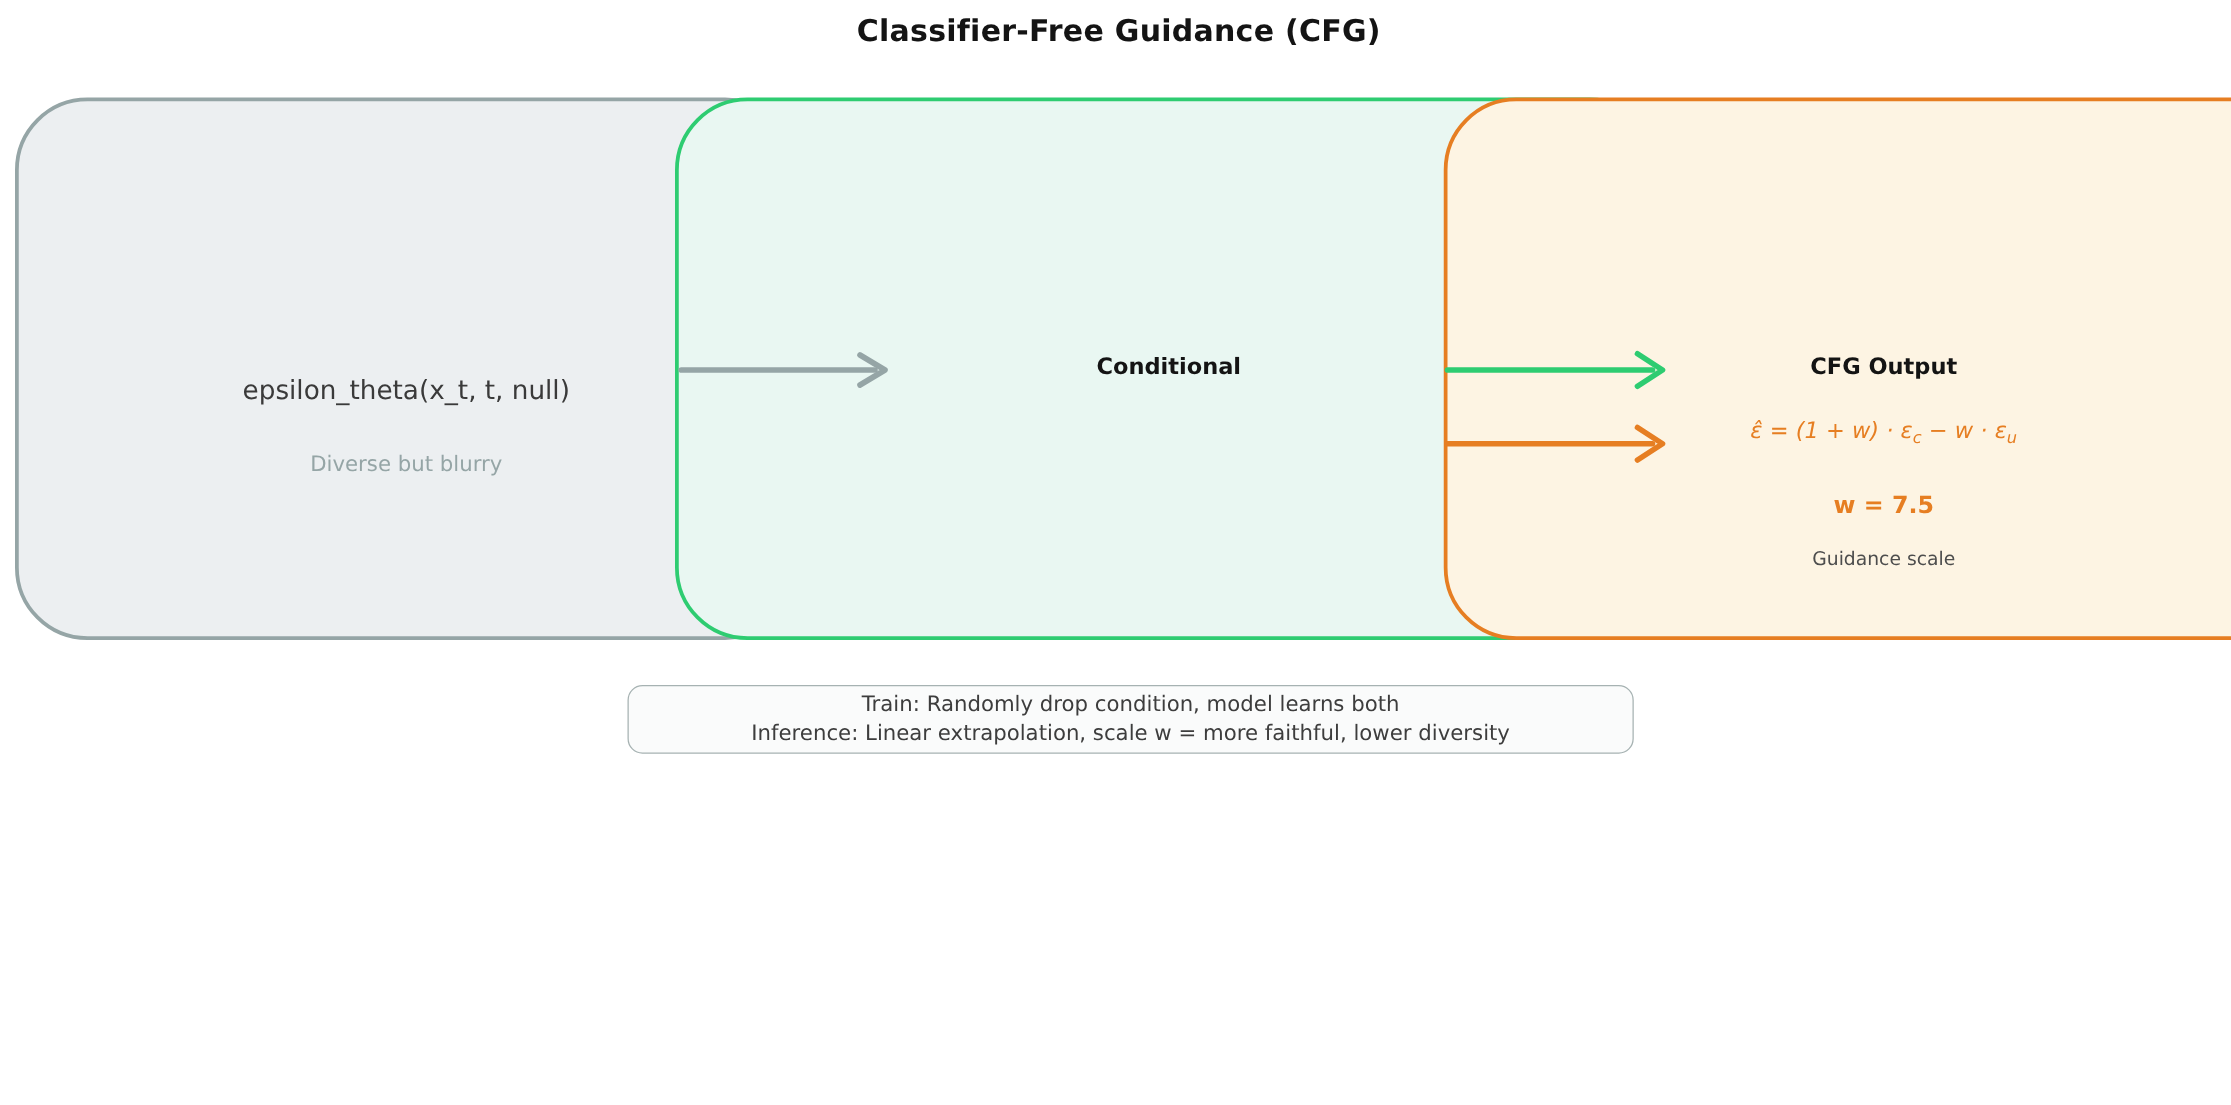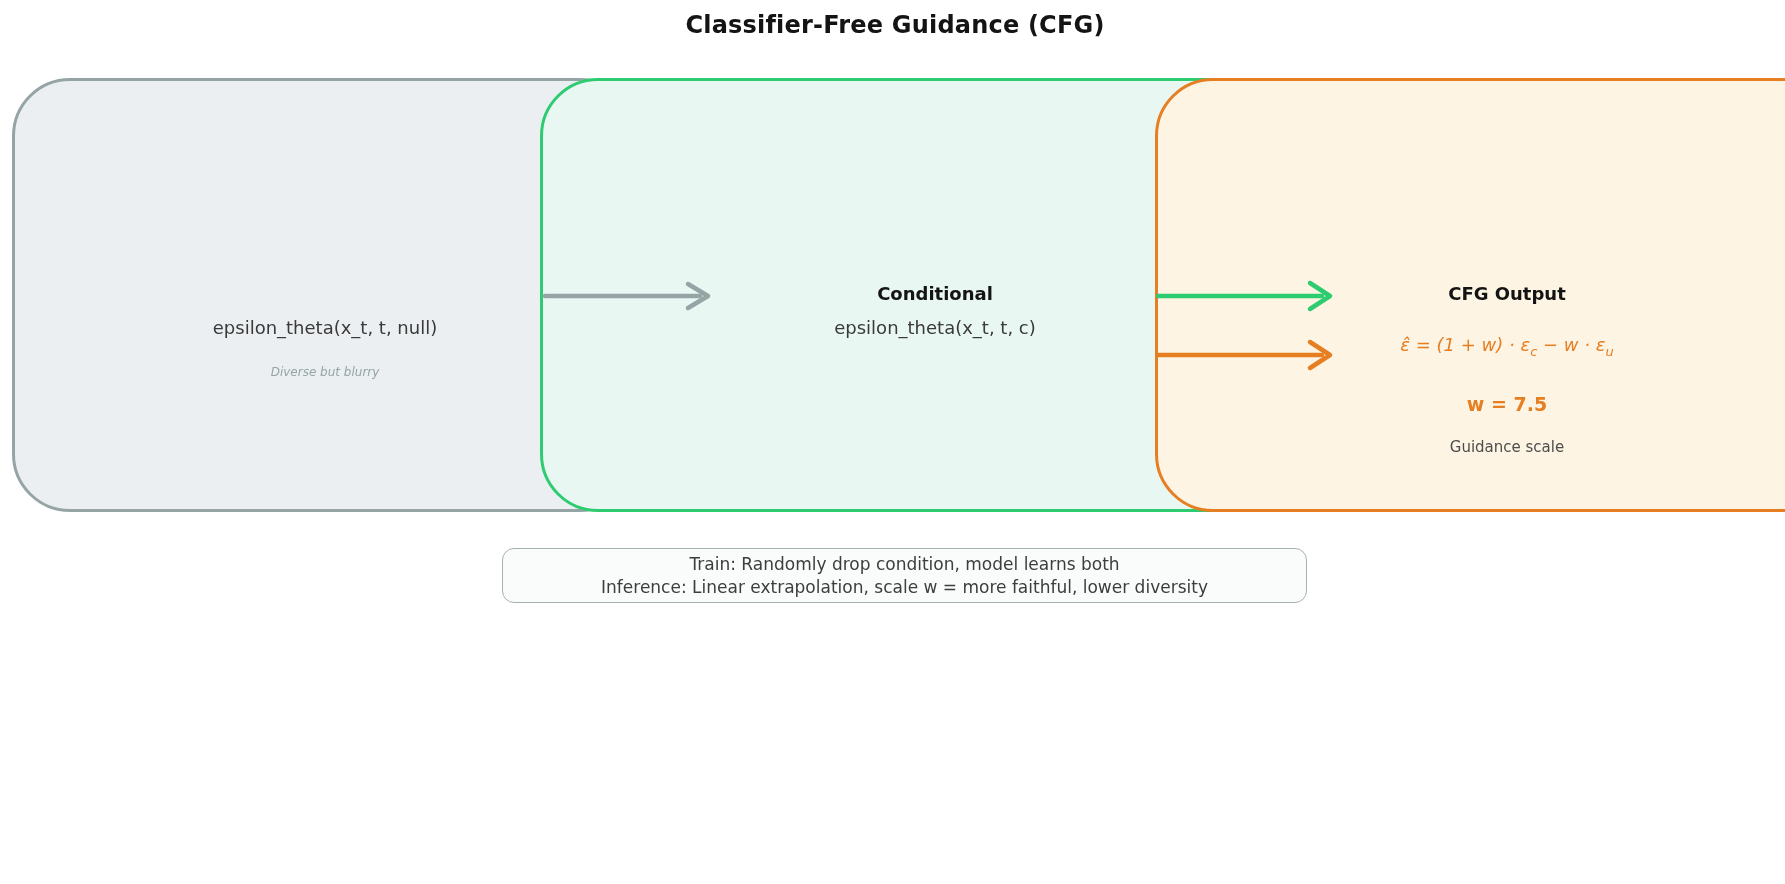--- a/index.html
+++ b/index.html
@@ -22,22 +22,22 @@
   }
   .stage-box{
     position:absolute;top:78px;height:434px;border-radius:58px;
     border:3.5px solid;box-sizing:border-box;
   }
   .box-uncond{left:12px;width:626px;background:var(--gray-fill);border-color:var(--gray-edge);z-index:1;}
   .box-cond{left:540px;width:790px;background:var(--green-fill);border-color:var(--green-edge);z-index:2;}
   .box-cfg{left:1155px;width:704px;background:var(--orange-fill);border-color:var(--orange-edge);z-index:3;}
   .bline{position:absolute;left:0;right:0;text-align:center;}
   .b-title{top:201px;font-size:18px;font-weight:bold;color:var(--ink);line-height:24px;}
-  .b-formula{top:235px;font-size:18px;color:var(--ink-soft);line-height:24px;}
-  .b-note{top:281px;font-size:12px;font-style:italic;line-height:20px;}
+  .b-formula{top:219px;font-size:21px;color:var(--ink-soft);line-height:24px;}
+  .b-note{top:281px;font-size:17px;line-height:20px;}
   .note-gray{color:var(--muted);}
   .note-green{color:var(--green-edge);}
   .cfg-formula{top:251px;font-size:18px;font-style:italic;color:var(--orange-edge);line-height:26px;}
   .cfg-formula sub{font-size:0.72em;font-style:italic;}
   .cfg-w{top:310px;font-size:19px;font-weight:bold;color:var(--orange-edge);line-height:26px;}
   .cfg-guid{top:356px;font-size:15px;color:#4d4d4d;line-height:20px;}
   .arrow-layer{position:absolute;left:0;top:0;z-index:4;pointer-events:none;}
   .arrow-layer path, .arrow-layer polyline{fill:none;stroke-width:4.5;stroke-linecap:round;stroke-linejoin:round;}
   .a-gray{stroke:var(--gray-edge);}
   .a-green{stroke:var(--green-edge);}
@@ -56,21 +56,20 @@
 
   <div class="fig-title">Classifier-Free Guidance (CFG)</div>
 
   <div class="stage-box box-uncond">
     <div class="bline b-formula">epsilon_theta(x_t, t, null)</div>
     <div class="bline b-note note-gray">Diverse but blurry</div>
   </div>
 
   <div class="stage-box box-cond">
     <div class="bline b-title">Conditional</div>
-    <div class="bline b-formula">epsilon_theta(x_t, t, c)</div>
   </div>
 
   <div class="stage-box box-cfg">
     <div class="bline b-title">CFG Output</div>
     <div class="bline cfg-formula"><span>ε̂ = (1 + w) · ε</span><sub>c</sub><span> − w · ε</span><sub>u</sub></div>
     <div class="bline cfg-w">w = 7.5</div>
     <div class="bline cfg-guid">Guidance scale</div>
   </div>
 
   <svg class="arrow-layer" width="1785" height="884" viewBox="0 0 1785 884">

